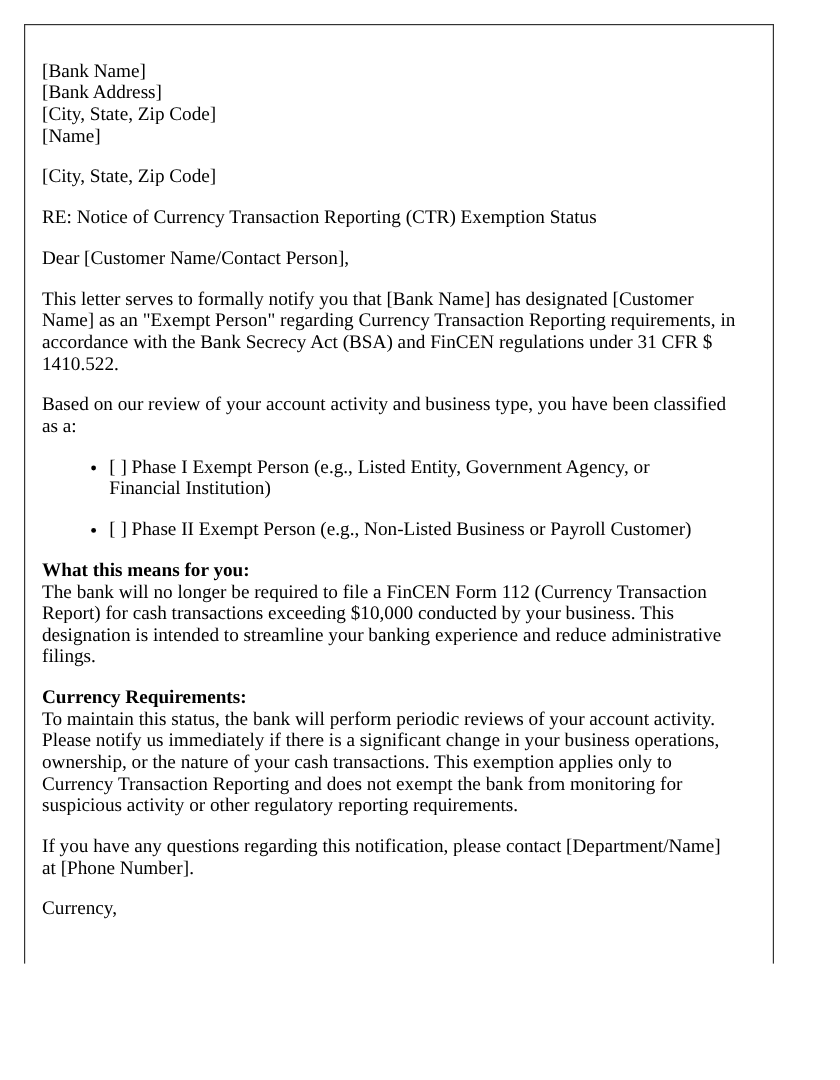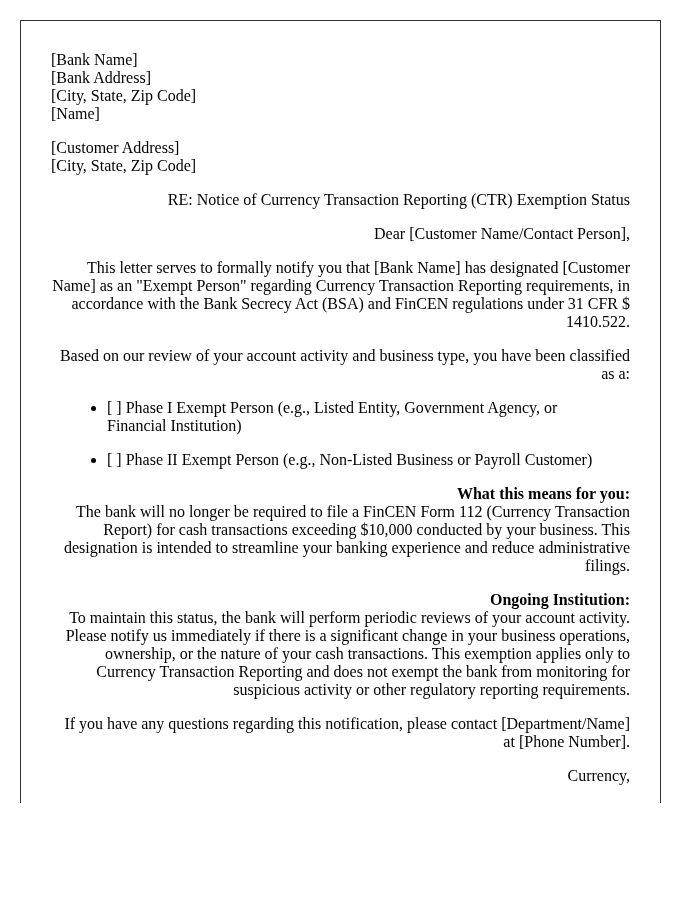--- a/index.html
+++ b/index.html
@@ -16,49 +16,48 @@
       font-size: 16px;
       line-height: 18px;
       color: #000000;
     }
     .letter {
       position: absolute;
       left: 20px;
       top: 20px;
       width: 579px;
       height: 752px;
-      padding: 30px 30px 0 30px;
+      padding: 30px 30px 0 14px;
       border: 1px solid #333333;
       border-bottom: none;
       overflow: hidden;
     }
     .block { margin: 0 0 16px 0; }
     .line { display: block; }
-    p { margin: 0 0 16px 0; text-align: right; }
+    p { margin: 0 0 16px 0; }
     ul {
       margin: 0 0 16px 0;
       padding-left: 40px;
     }
     ul li { margin: 16px; }
     .section-title { font-weight: bold; display: block; }
   </style>
 </head>
 <body>
 
 <div class="letter">
 
   <div class="block">
     <span class="line">[Bank Name]</span>
     <span class="line">[Bank Address]</span>
     <span class="line">[City, State, Zip Code]</span>
     <span class="line">[Name]</span>
   </div>
 
   <div class="block">
-    <span class="line">[Customer Address]</span>
     <span class="line">[City, State, Zip Code]</span>
   </div>
 
   <p>RE: Notice of Currency Transaction Reporting (CTR) Exemption Status</p>
 
   <p>Dear [Customer Name/Contact Person],</p>
 
   <p>This letter serves to formally notify you that [Bank Name] has designated [Customer Name] as an "Exempt Person" regarding Currency Transaction Reporting requirements, in accordance with the Bank Secrecy Act (BSA) and FinCEN regulations under 31 CFR $ 1410.522.</p>
 
   <p>Based on our review of your account activity and business type, you have been classified as a:</p>
@@ -67,21 +66,21 @@
     <li>[ ] Phase I Exempt Person (e.g., Listed Entity, Government Agency, or Financial Institution)</li>
     <li>[ ] Phase II Exempt Person (e.g., Non-Listed Business or Payroll Customer)</li>
   </ul>
 
   <p>
     <span class="section-title">What this means for you:</span>
     <span>The bank will no longer be required to file a FinCEN Form 112 (Currency Transaction Report) for cash transactions exceeding $10,000 conducted by your business. This designation is intended to streamline your banking experience and reduce administrative filings.</span>
   </p>
 
   <p>
-    <span class="section-title">Ongoing Institution:</span>
+    <span class="section-title">Currency Requirements:</span>
     <span>To maintain this status, the bank will perform periodic reviews of your account activity. Please notify us immediately if there is a significant change in your business operations, ownership, or the nature of your cash transactions. This exemption applies only to Currency Transaction Reporting and does not exempt the bank from monitoring for suspicious activity or other regulatory reporting requirements.</span>
   </p>
 
   <p>If you have any questions regarding this notification, please contact [Department/Name] at [Phone Number].</p>
 
   <p>Currency,</p>
 
 </div>
 
 </body></html>

